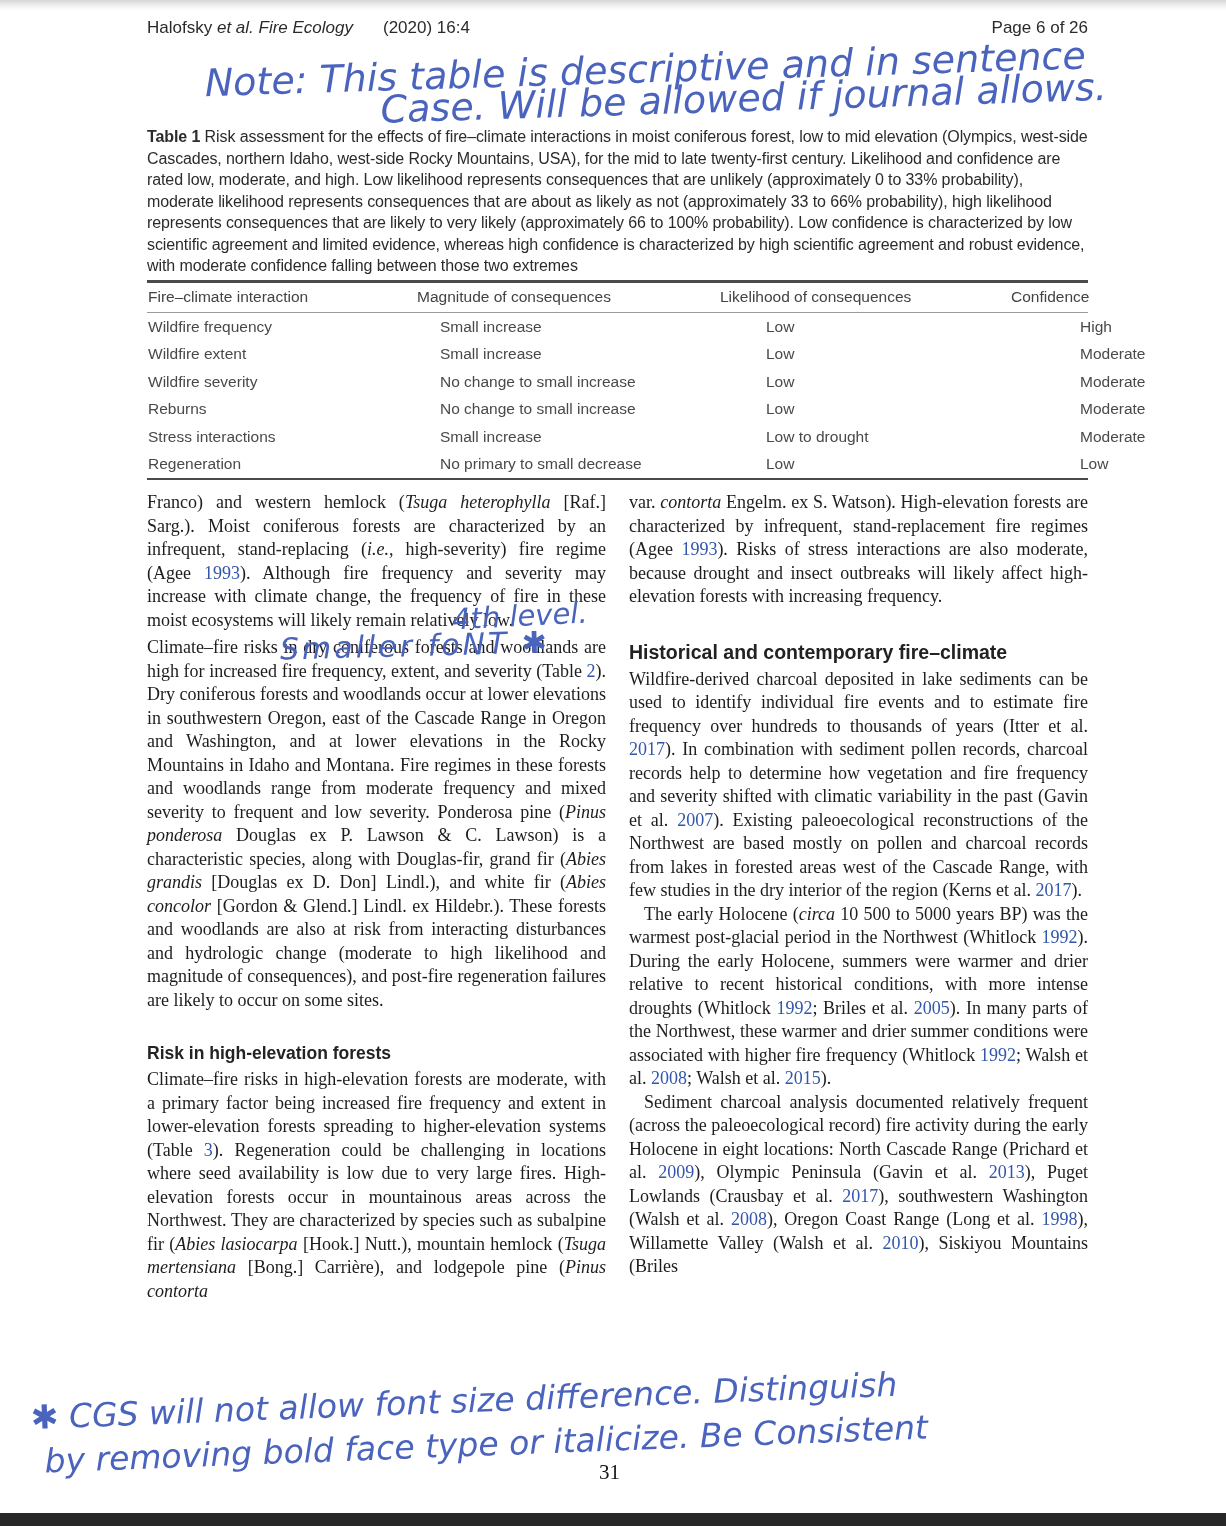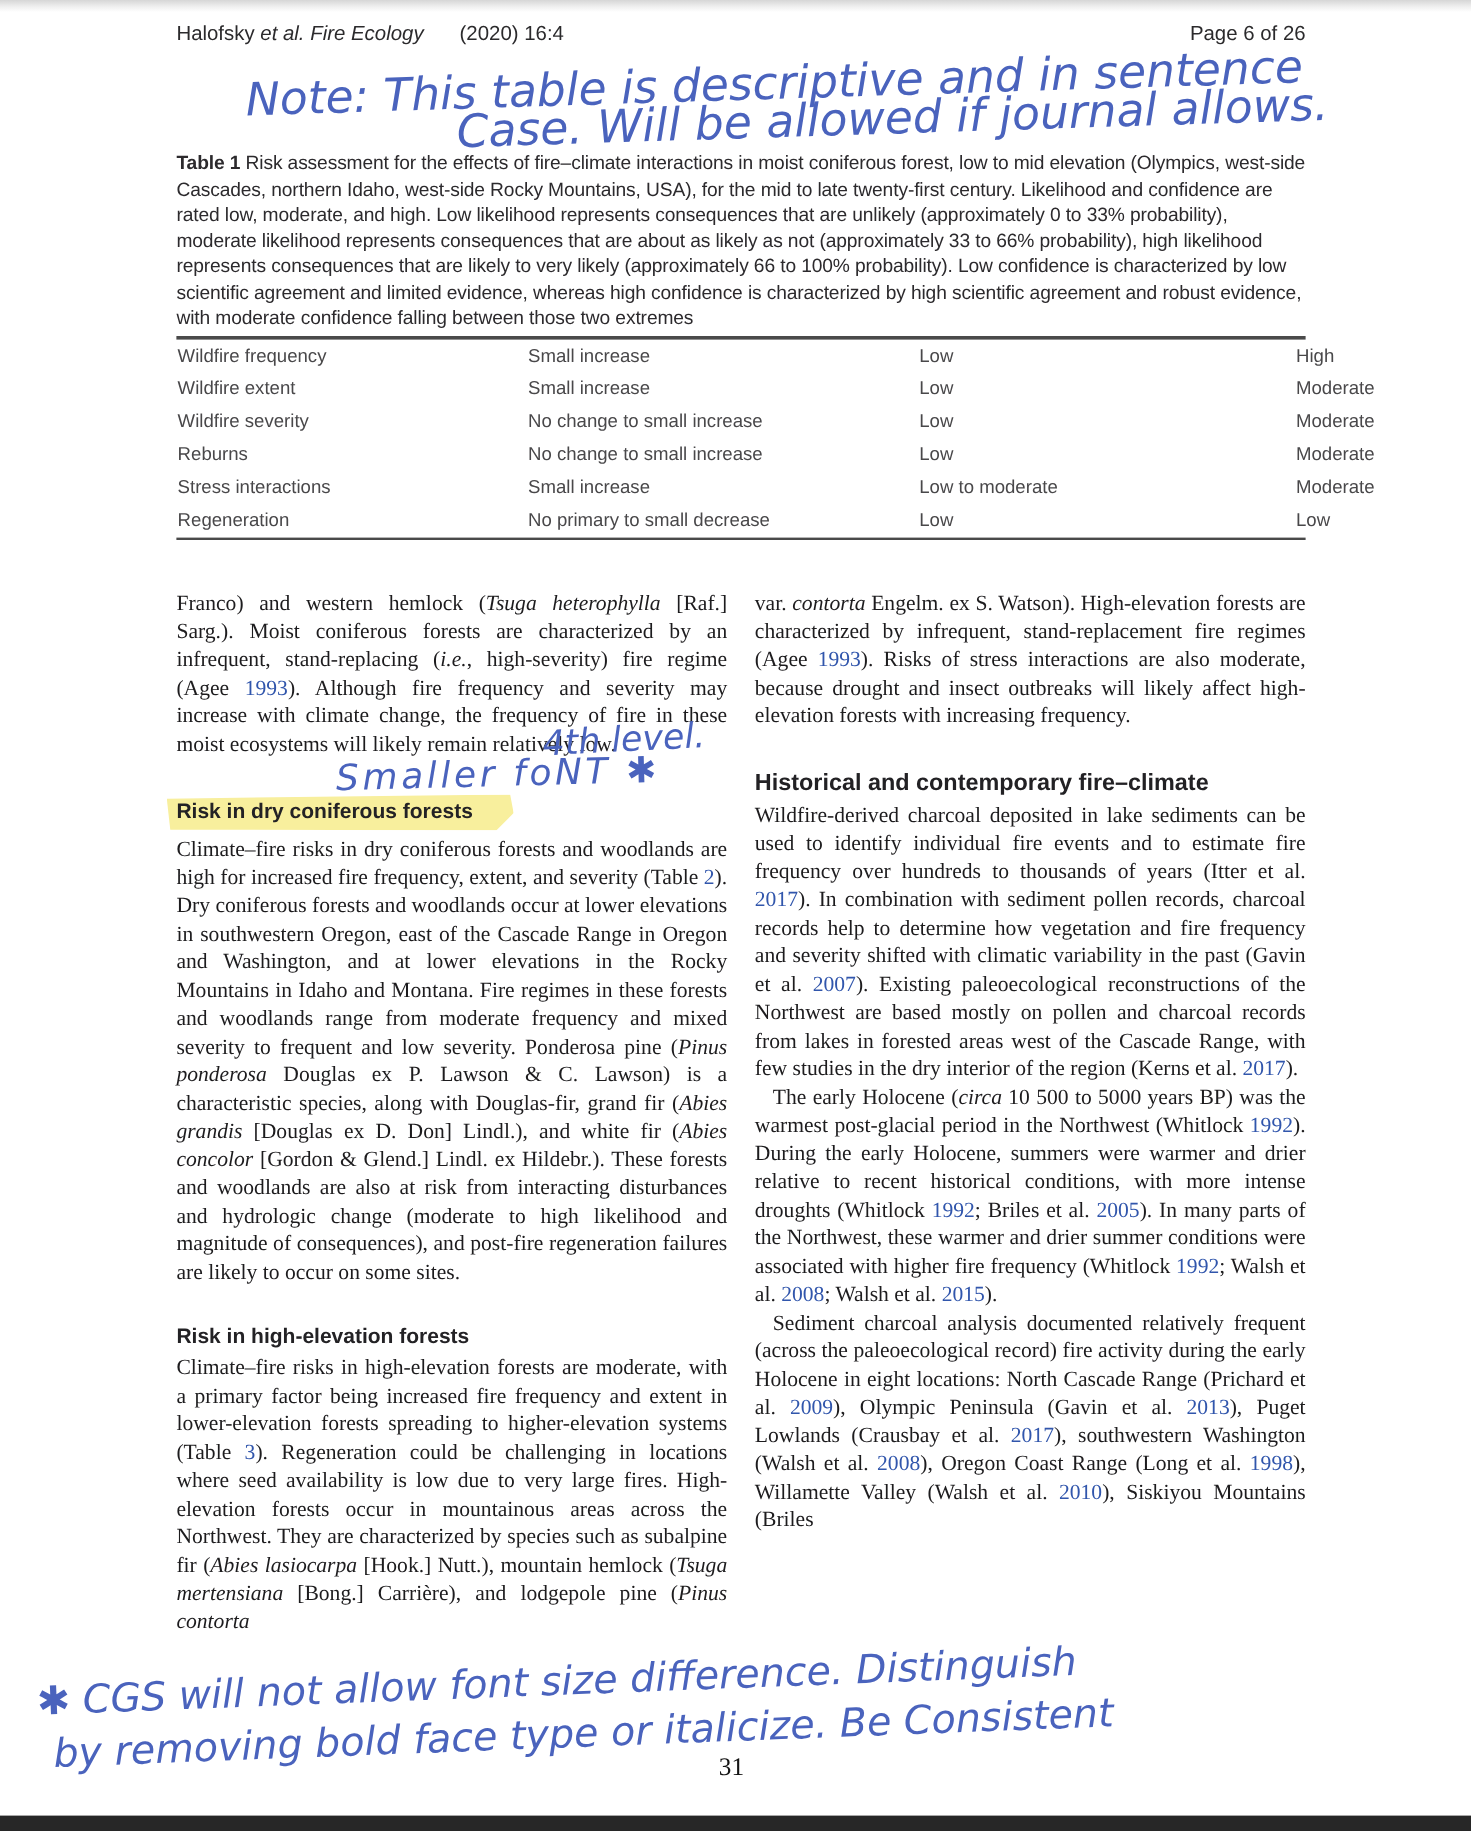--- a/index.html
+++ b/index.html
@@ -85,20 +85,26 @@
   </div>
 
   <div class="hand note-top">
     <div class="l1">Note: This table is descriptive and in sentence</div>
     <div class="l2">Case. Will be allowed if journal allows.</div>
   </div>
 
   <div class="caption"><b>Table 1</b><span> Risk assessment for the effects of fire–climate interactions in moist coniferous forest, low to mid elevation (Olympics, west-side Cascades, northern Idaho, west-side Rocky Mountains, USA), for the mid to late twenty-first century. Likelihood and confidence are rated low, moderate, and high. Low likelihood represents consequences that are unlikely (approximately 0 to 33% probability), moderate likelihood represents consequences that are about as likely as not (approximately 33 to 66% probability), high likelihood represents consequences that are likely to very likely (approximately 66 to 100% probability). Low confidence is characterized by low scientific agreement and limited evidence, whereas high confidence is characterized by high scientific agreement and robust evidence, with moderate confidence falling between those two extremes</span></div>
 
   <div class="t1">
+    <div class="hrow">
+      <span>Fire–climate interaction</span>
+      <span>Magnitude of consequences</span>
+      <span>Likelihood of consequences</span>
+      <span>Confidence</span>
+    </div>
     <div class="drow">
       <span>Wildfire frequency</span>
       <span>Small increase</span>
       <span>Low</span>
       <span>High</span>
     </div>
     <div class="drow">
       <span>Wildfire extent</span>
       <span>Small increase</span>
       <span>Low</span>
@@ -112,36 +118,33 @@
     </div>
     <div class="drow">
       <span>Reburns</span>
       <span>No change to small increase</span>
       <span>Low</span>
       <span>Moderate</span>
     </div>
     <div class="drow">
       <span>Stress interactions</span>
       <span>Small increase</span>
-      <span>Low to moderate</span>
+      <span>Low to drought</span>
       <span>Moderate</span>
     </div>
     <div class="drow">
       <span>Regeneration</span>
       <span>No primary to small decrease</span>
       <span>Low</span>
       <span>Low</span>
     </div>
   </div>
 
   <div class="col col-left">
     <p><span>Franco) and western hemlock (</span><span class="it">Tsuga heterophylla</span><span> [Raf.] Sarg.). Moist coniferous forests are characterized by an infrequent, stand-replacing (</span><span class="it">i.e.</span><span>, high-severity) fire regime (Agee </span><span class="cite">1993</span><span>). Although fire frequency and severity may increase with climate change, the frequency of fire in these moist ecosystems will likely remain relatively low.</span></p>
-    <div class="mt-head">
-      <span class="hl h-sub"><span>Risk in dry coniferous forests</span></span>
-    </div>
     <p class="mt-p"><span>Climate–fire risks in dry coniferous forests and woodlands are high for increased fire frequency, extent, and severity (Table </span><span class="cite">2</span><span>). Dry coniferous forests and woodlands occur at lower elevations in southwestern Oregon, east of the Cascade Range in Oregon and Washington, and at lower elevations in the Rocky Mountains in Idaho and Montana. Fire regimes in these forests and woodlands range from moderate frequency and mixed severity to frequent and low severity. Ponderosa pine (</span><span class="it">Pinus ponderosa</span><span> Douglas ex P. Lawson &amp; C. Lawson) is a characteristic species, along with Douglas-fir, grand fir (</span><span class="it">Abies grandis</span><span> [Douglas ex D. Don] Lindl.), and white fir (</span><span class="it">Abies concolor</span><span> [Gordon &amp; Glend.] Lindl. ex Hildebr.). These forests and woodlands are also at risk from interacting disturbances and hydrologic change (moderate to high likelihood and magnitude of consequences), and post-fire regeneration failures are likely to occur on some sites.</span></p>
     <div class="h-sub mt-head">Risk in high-elevation forests</div>
     <p class="mt-p"><span>Climate–fire risks in high-elevation forests are moderate, with a primary factor being increased fire frequency and extent in lower-elevation forests spreading to higher-elevation systems (Table </span><span class="cite">3</span><span>). Regeneration could be challenging in locations where seed availability is low due to very large fires. High-elevation forests occur in mountainous areas across the Northwest. They are characterized by species such as subalpine fir (</span><span class="it">Abies lasiocarpa</span><span> [Hook.] Nutt.), mountain hemlock (</span><span class="it">Tsuga mertensiana</span><span> [Bong.] Carrière), and lodgepole pine (</span><span class="it">Pinus contorta</span></p>
   </div>
 
   <div class="col col-right">
     <p><span>var. </span><span class="it">contorta</span><span> Engelm. ex S. Watson). High-elevation forests are characterized by infrequent, stand-replacement fire regimes (Agee </span><span class="cite">1993</span><span>). Risks of stress interactions are also moderate, because drought and insect outbreaks will likely affect high-elevation forests with increasing frequency.</span></p>
     <div class="h-sec h-sec-wrap">
       <div>Historical and contemporary fire–climate</div>
     </div>

